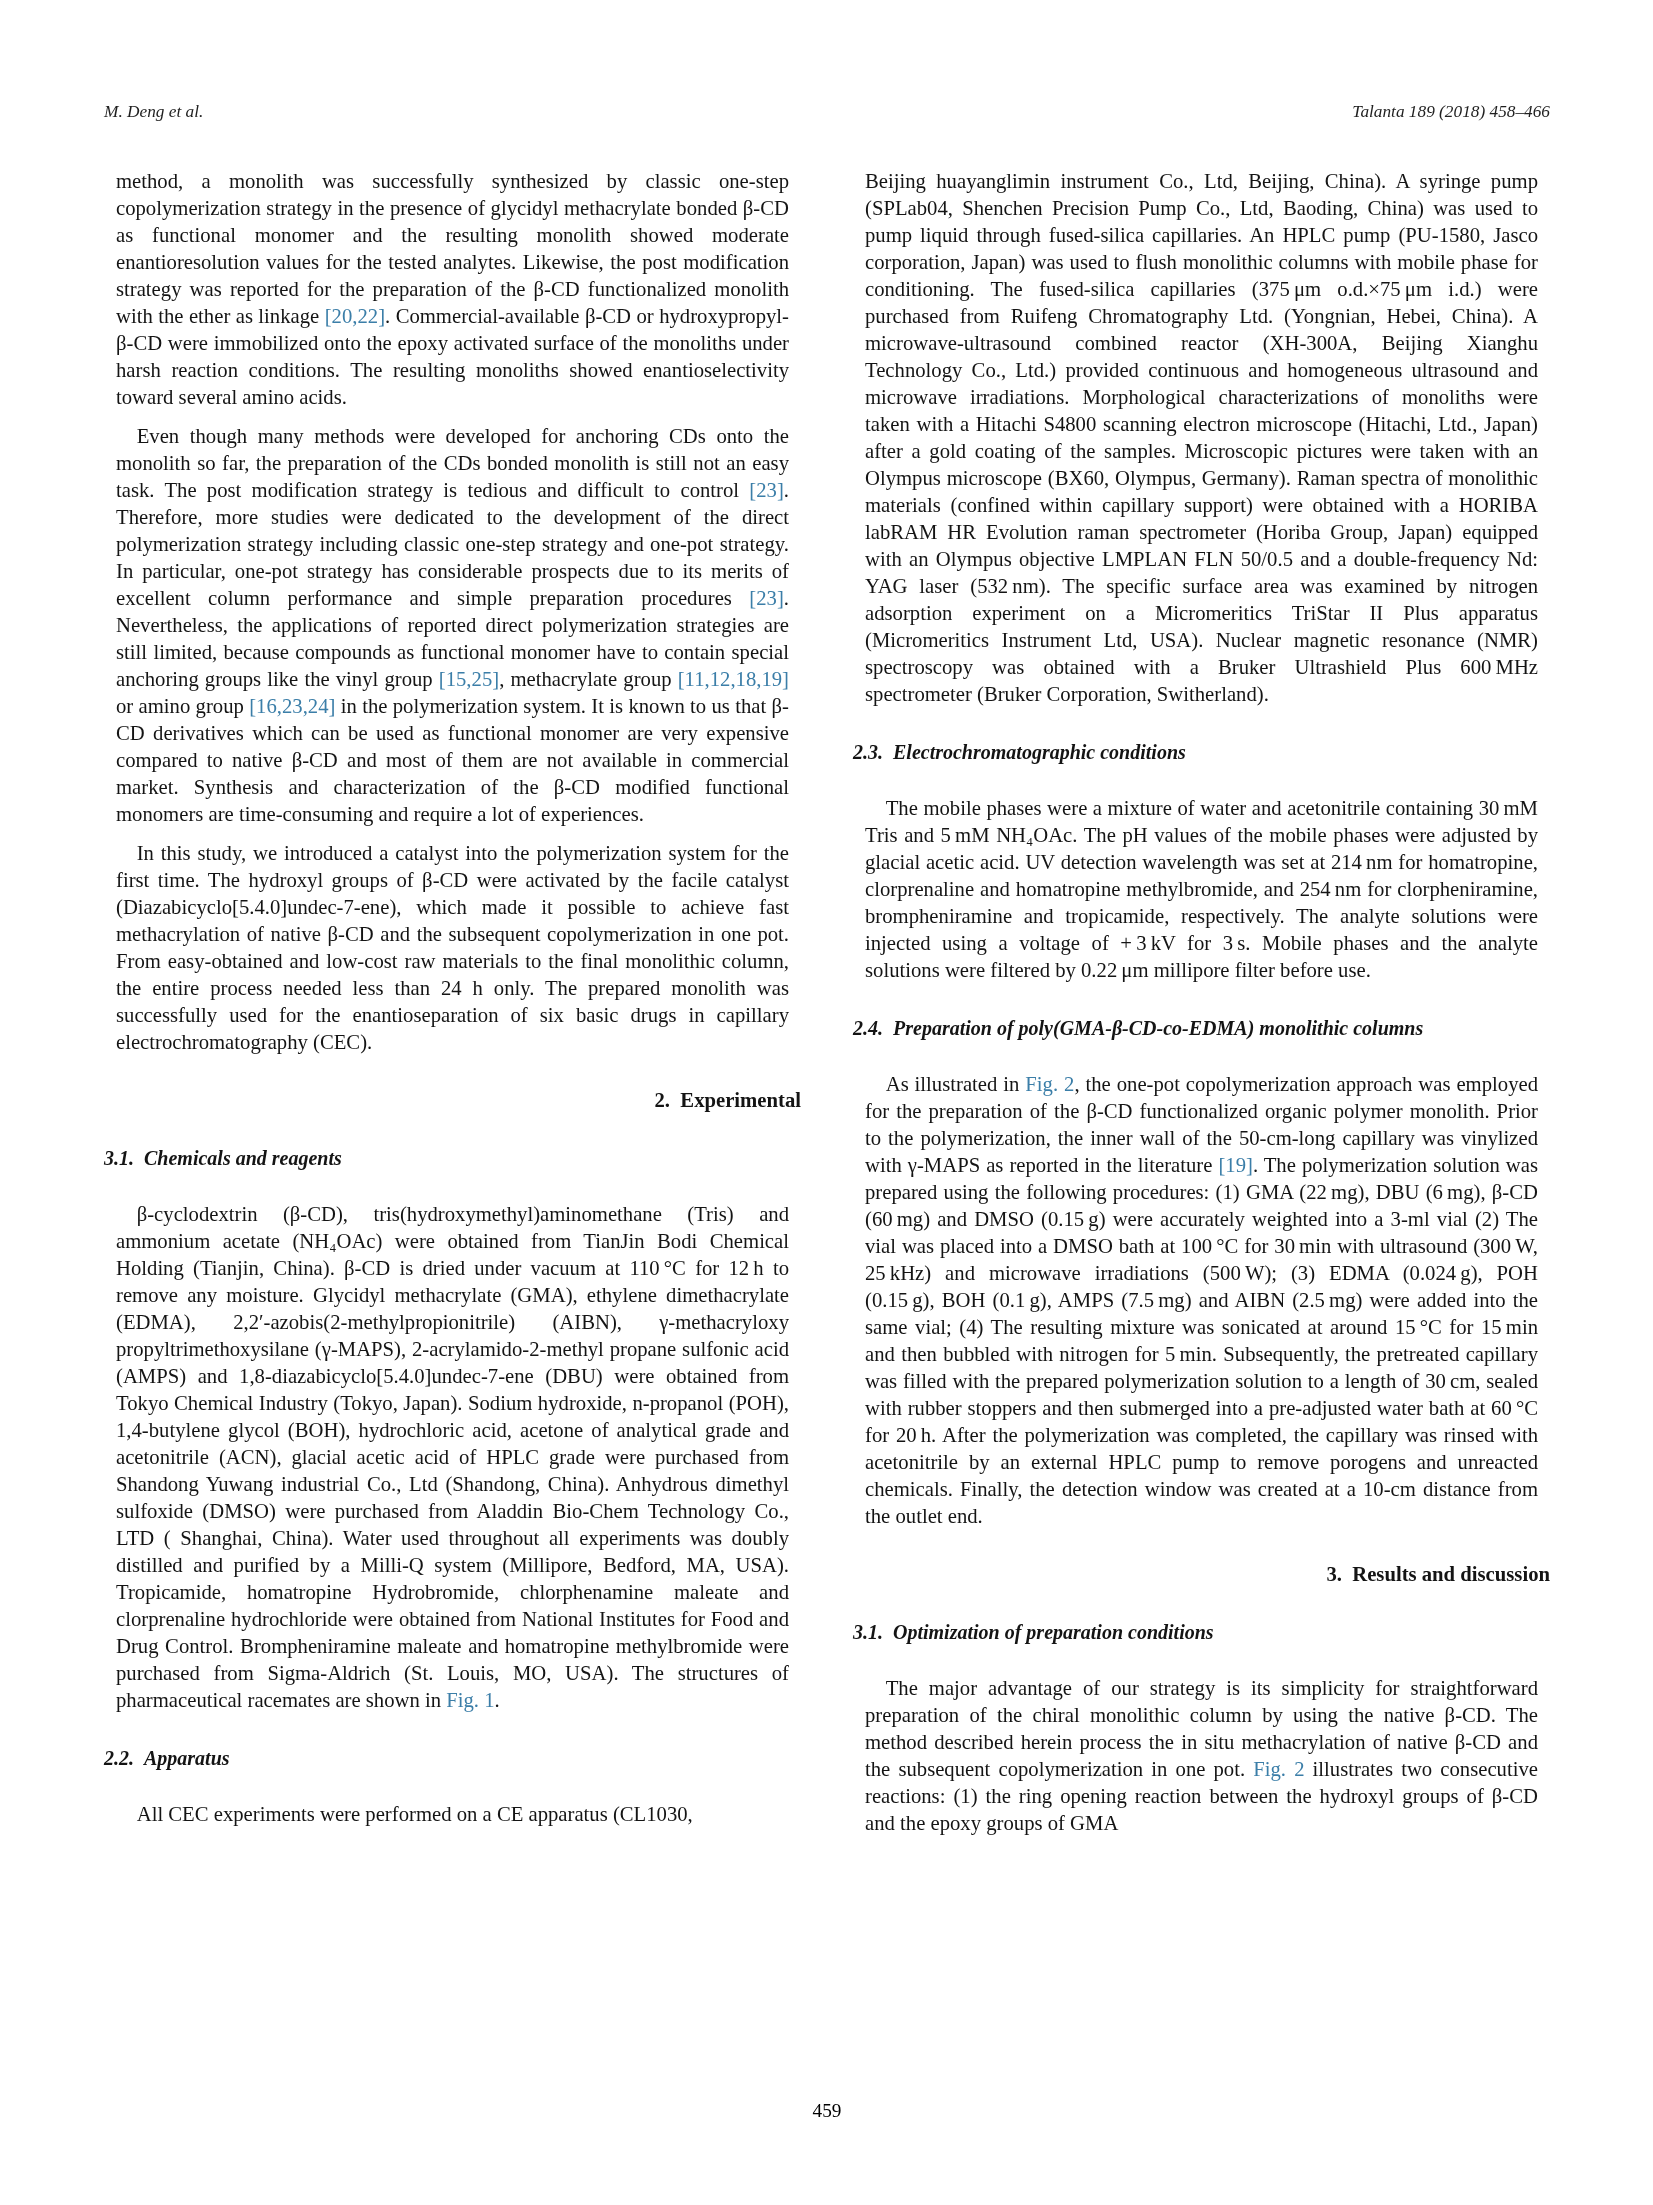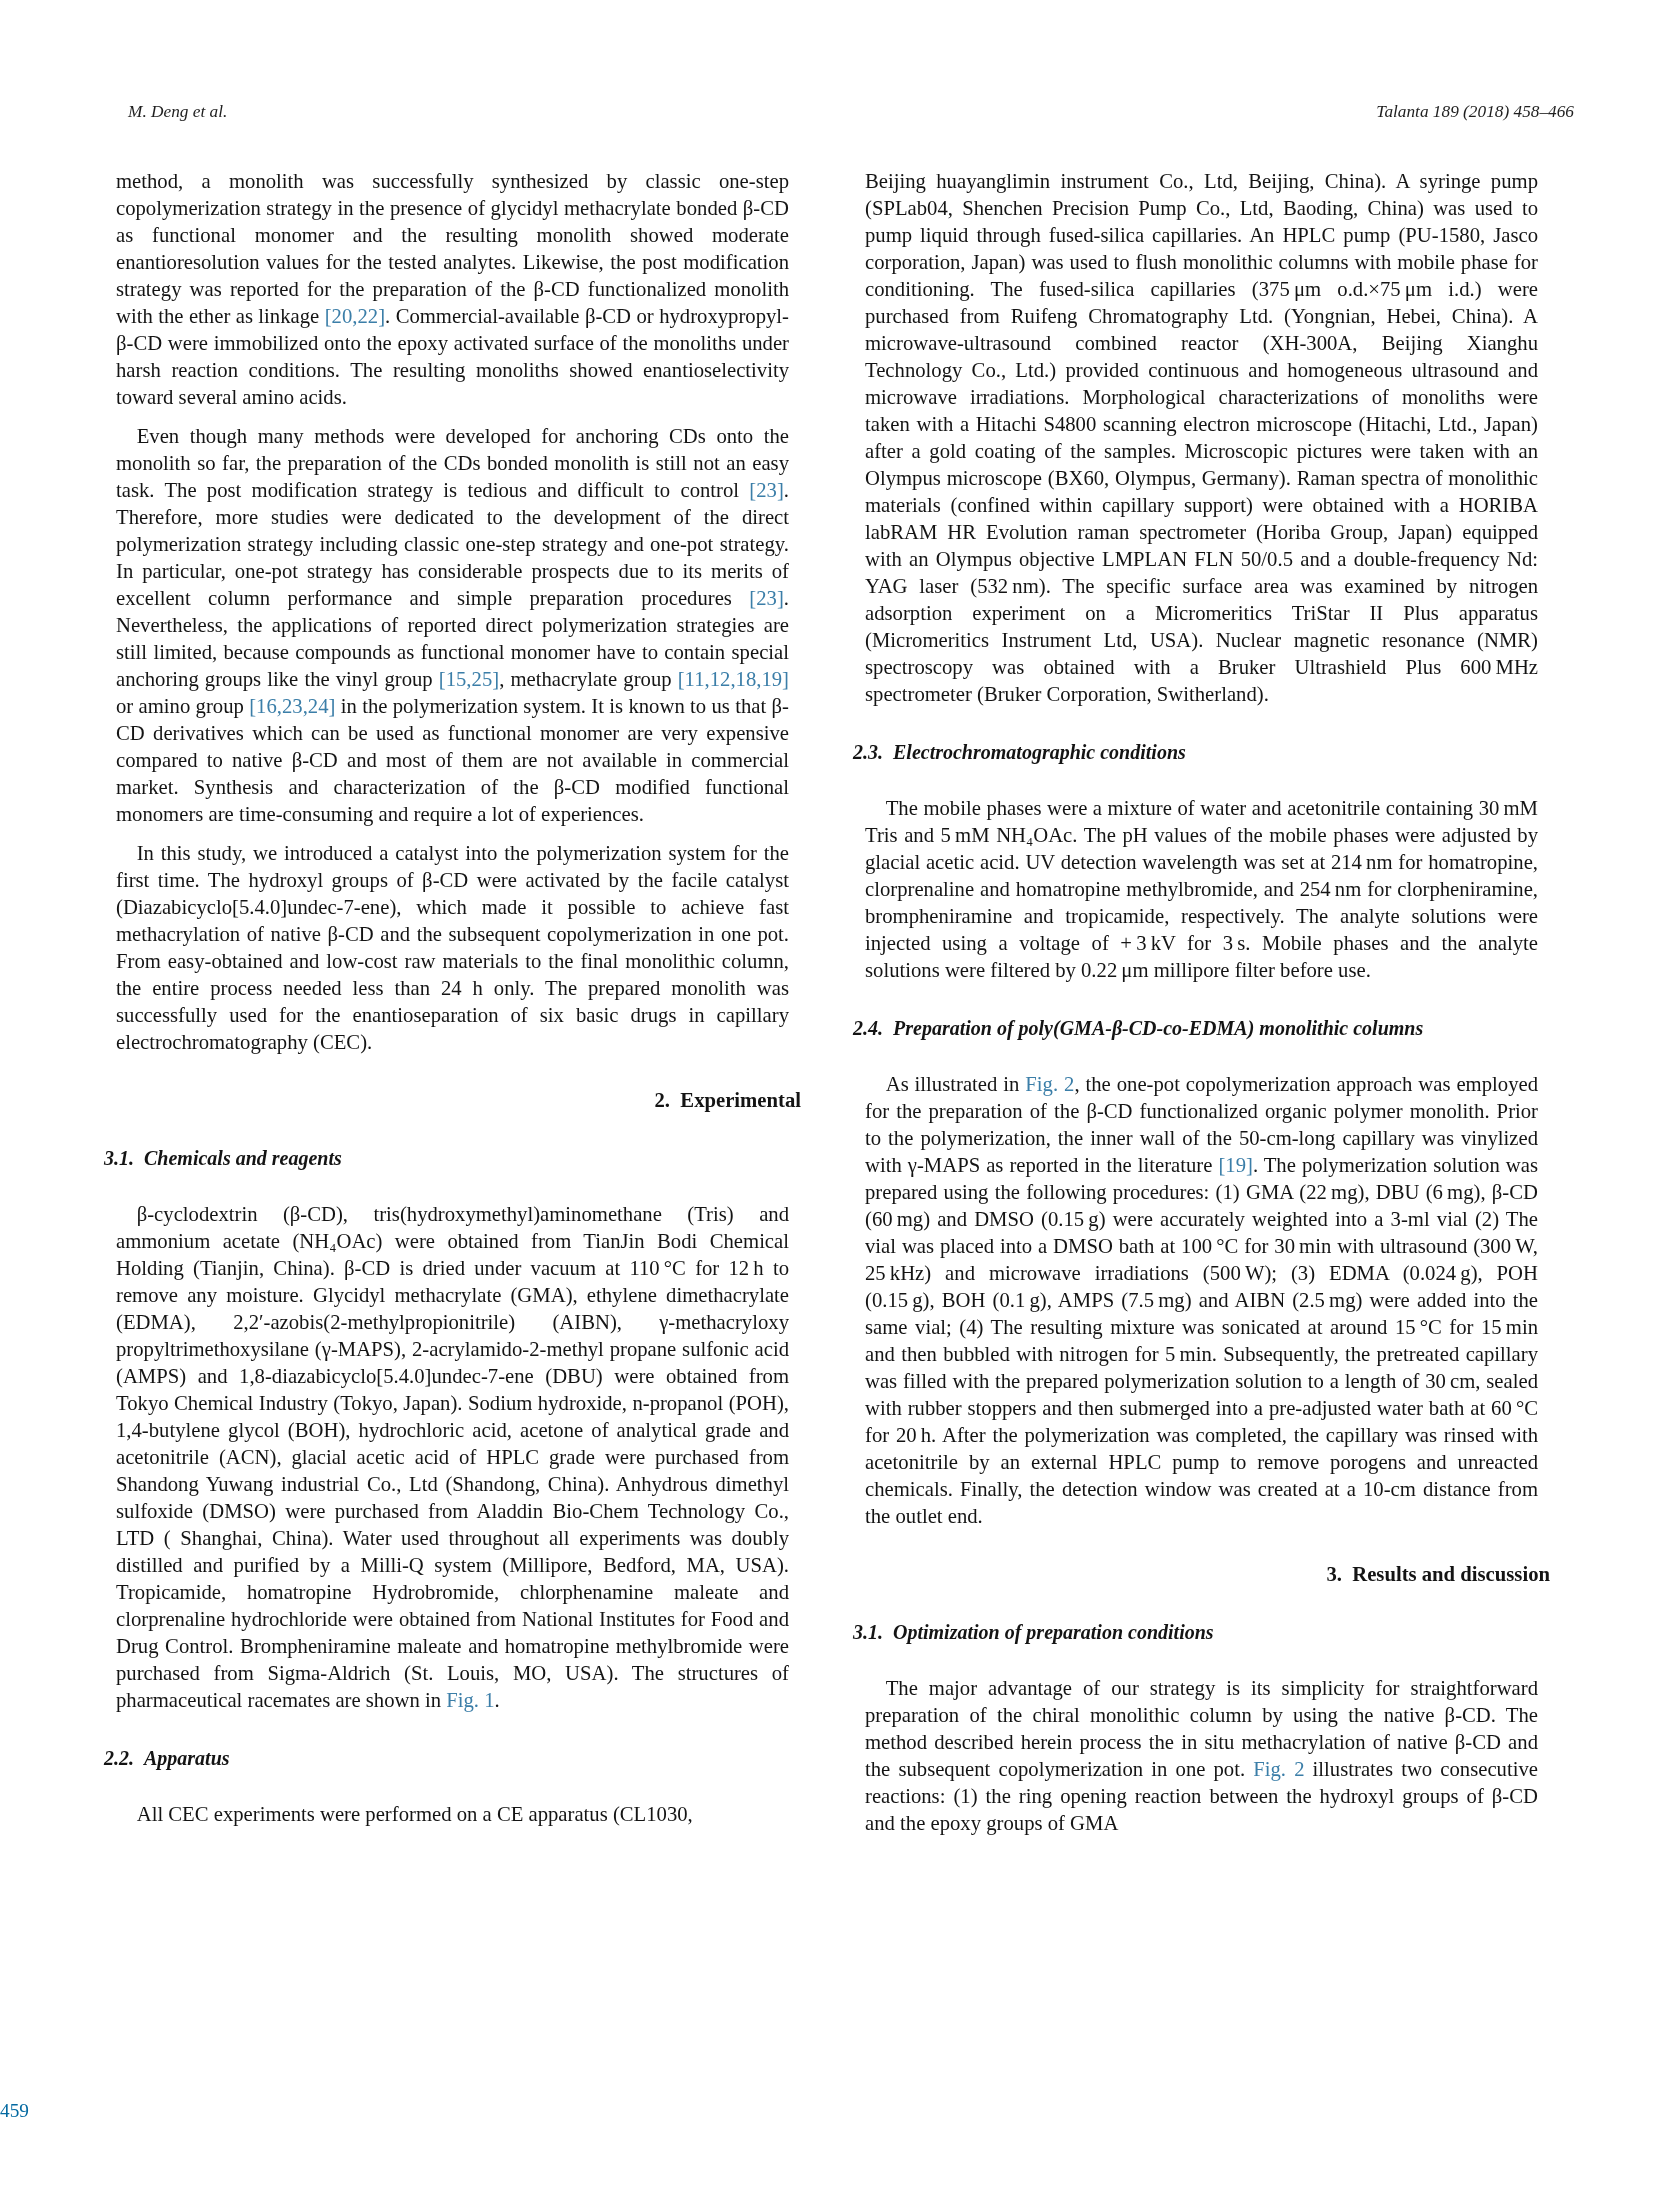--- a/index.html
+++ b/index.html
@@ -16,21 +16,20 @@
     position: absolute;
     top: 101px;
     left: 104px;
     width: 1446px;
     display: flex;
     justify-content: space-between;
     font-style: italic;
     font-size: 17.3px;
     line-height: 21.3px;
     color: #1f1f1f;
-    margin-left: 24px;
   }
   .col {
     position: absolute;
     top: 156px;
     width: 697px;
     font-size: 20.7px;
     line-height: 27px;
     text-align: justify;
     hyphens: auto;
     -webkit-hyphens: auto;
@@ -60,23 +59,23 @@
   a.ref {
     color: var(--link-color, #3b7ea8);
     text-decoration: none;
     cursor: pointer;
   }
   .page-number {
     position: absolute;
     top: 2100px;
     left: 0;
     width: 100%;
-    text-align: left;
+    text-align: center;
     font-size: 19.3px;
-    color: #0369a1;
+    color: #000000;
   }
 </style>
 </head>
 <body>
 
 <div class="page">
 
   <div class="running-head">
     <span>M. Deng et al.</span>
     <span>Talanta 189 (2018) 458–466</span>

